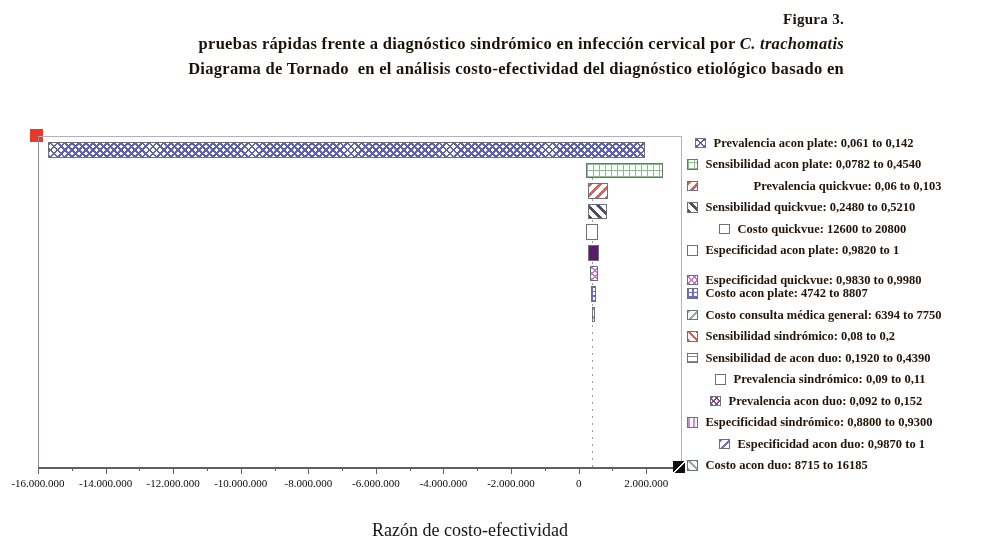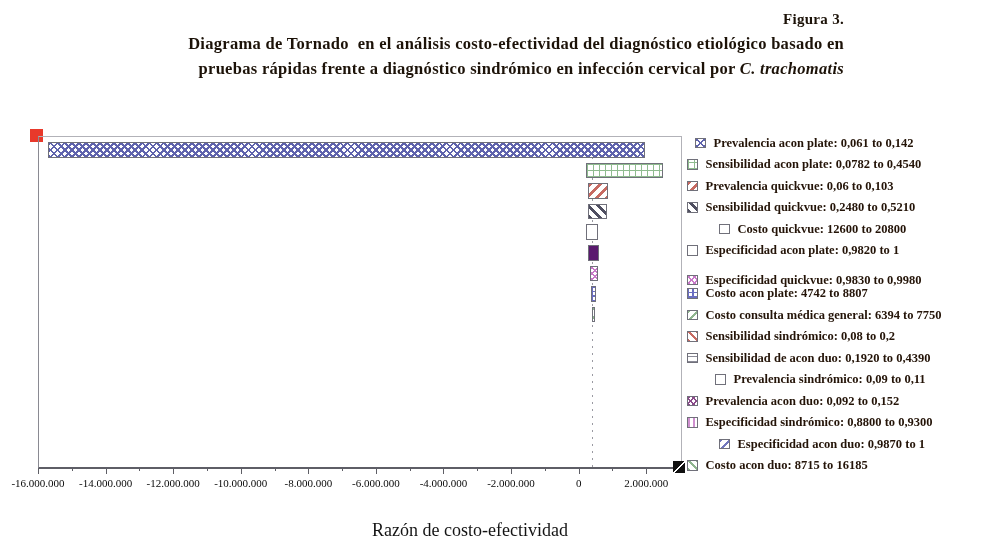--- a/index.html
+++ b/index.html
@@ -55,22 +55,22 @@
   .handle-black{position:absolute;left:673px;top:461px;width:12px;height:12px;z-index:3;
        background:linear-gradient(135deg,#111 46%,#fff 46%,#fff 55%,#111 55%);}
 </style>
 </head>
 <body>
 
 <div class="page">
 
   <div class="title-block">
     <div class="title-line t1">Figura 3.</div>
+    <div class="title-line t3"><span>pruebas rápidas frente a diagnóstico sindrómico en infección cervical por </span><i>C. trachomatis</i></div>
     <div class="title-line t2">Diagrama de Tornado  en el análisis costo-efectividad del diagnóstico etiológico basado en</div>
-    <div class="title-line t3"><span>pruebas rápidas frente a diagnóstico sindrómico en infección cervical por </span><i>C. trachomatis</i></div>
   </div>
 
   <div class="handle-red"></div>
 
   <div class="plot" id="plot">
       <div class="baseline" style="left: 552.809px; top: 5px; height: 325px;"></div>
       <div class="bar pat-blue-crosshatch" style="left: 9.13684px; top: 5px; width: 596.384px; height: 15.5px;"></div>
       <div class="bar pat-green-grid" style="left: 547.065px; top: 25.6px; width: 77.04px; height: 15.5px;"></div>
       <div class="bar pat-red-diagonal" style="left: 548.755px; top: 46.2px; width: 20.6116px; height: 15.5px;"></div>
       <div class="bar pat-dark-backslash" style="left: 548.755px; top: 66.8px; width: 18.9221px; height: 15.5px;"></div>
@@ -117,21 +117,21 @@
 
   <div class="legend" id="legend">
       <div class="legend-row" style="top: 0px; margin-left: 8px;">
         <span class="swatch pat-blue-crosshatch"></span>
         <span class="legend-label">Prevalencia acon plate: 0,061 to 0,142</span>
       </div>
       <div class="legend-row" style="top: 21.5px;">
         <span class="swatch pat-green-grid"></span>
         <span class="legend-label">Sensibilidad acon plate: 0,0782 to 0,4540</span>
       </div>
-      <div class="legend-row" style="top: 43px;">
+      <div class="legend-row" style="top: 43px; gap: 48px;">
         <span class="swatch pat-red-diagonal"></span>
         <span class="legend-label">Prevalencia quickvue: 0,06 to 0,103</span>
       </div>
       <div class="legend-row" style="top: 64.5px;">
         <span class="swatch pat-dark-backslash"></span>
         <span class="legend-label">Sensibilidad quickvue: 0,2480 to 0,5210</span>
       </div>
       <div class="legend-row" style="top: 86px; padding-left: 32px;">
         <span class="swatch pat-white"></span>
         <span class="legend-label">Costo quickvue: 12600 to 20800</span>
@@ -157,21 +157,21 @@
         <span class="legend-label">Sensibilidad sindrómico: 0,08 to 0,2</span>
       </div>
       <div class="legend-row" style="top: 215px;">
         <span class="swatch pat-gray-horizontal"></span>
         <span class="legend-label">Sensibilidad de acon duo: 0,1920 to 0,4390</span>
       </div>
       <div class="legend-row" style="top: 236.5px; padding-left: 28px;">
         <span class="swatch pat-solid-gray"></span>
         <span class="legend-label">Prevalencia sindrómico: 0,09 to 0,11</span>
       </div>
-      <div class="legend-row" style="top: 258px;">
+      <div class="legend-row" style="top: 258px; margin-left: 23px;">
         <span class="swatch pat-purple-crosshatch"></span>
         <span class="legend-label">Prevalencia acon duo: 0,092 to 0,152</span>
       </div>
       <div class="legend-row" style="top: 279.5px;">
         <span class="swatch pat-pink-vertical"></span>
         <span class="legend-label">Especificidad sindrómico: 0,8800 to 0,9300</span>
       </div>
       <div class="legend-row" style="top: 301px; margin-left: 32px;">
         <span class="swatch pat-blue-diagonal"></span>
         <span class="legend-label">Especificidad acon duo: 0,9870 to 1</span>

